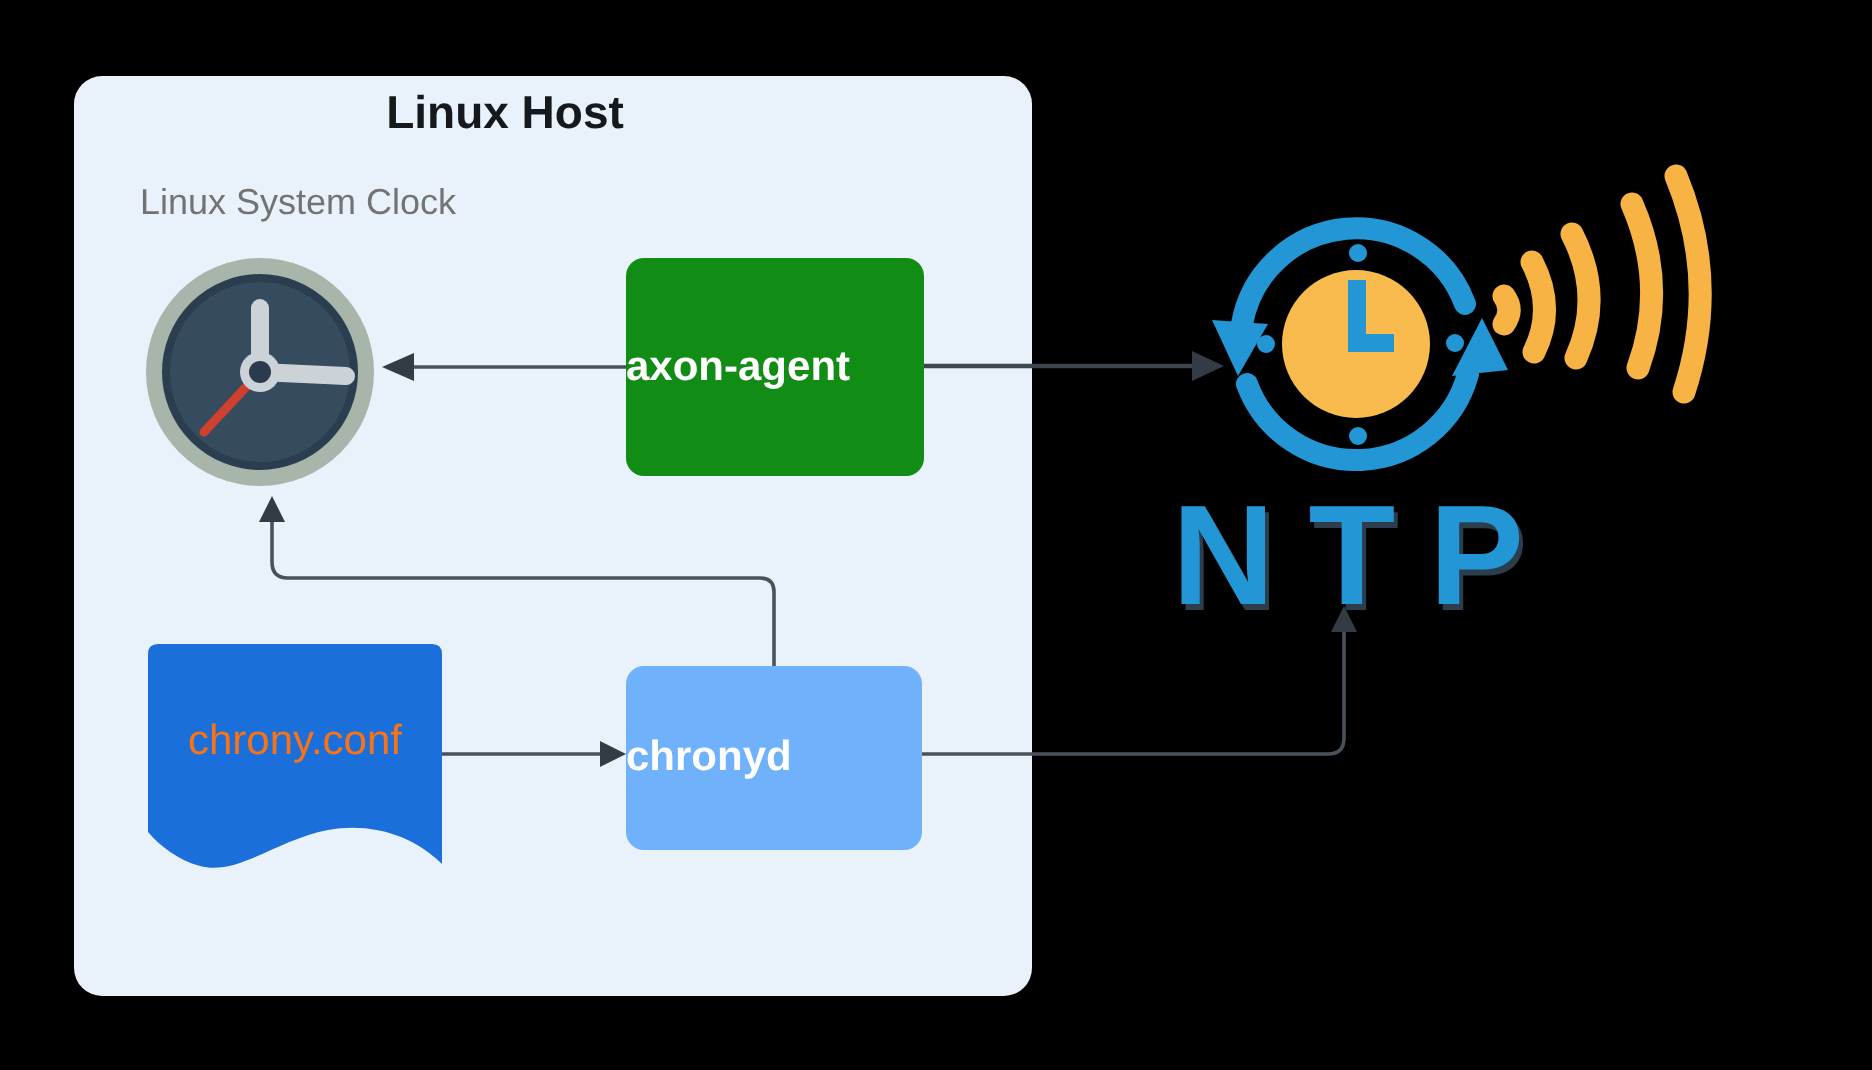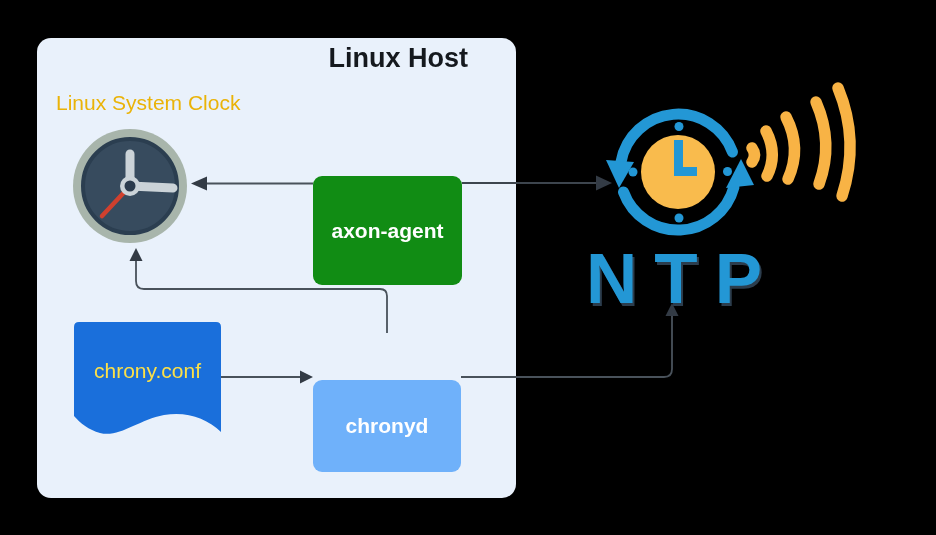--- a/index.html
+++ b/index.html
@@ -6,40 +6,40 @@
   #canvas{
     position:relative;width:936px;height:535px;background:#000;overflow:hidden;
     font-family:"Liberation Sans","DejaVu Sans",sans-serif;
   }
   
   .host-box{
     position:absolute;left:37px;top:38px;width:479px;height:460px;
     background:#e9f1fb;border-radius:14px;z-index:1;
   }
   .host-title{
-    position:absolute;left:37px;top:43px;width:431px;text-align:right;
-    font-size:27px;font-weight:bold;color:#15191e;z-index:2;
+    position:absolute;left:37px;top:43px;width:431px;text-align:center;
+    font-size:23px;font-weight:bold;color:#15191e;z-index:2;
   }
   .clock-label{
-    position:absolute;left:56px;top:91px;font-size:21px;color:#eab308;z-index:2;
+    position:absolute;left:70px;top:91px;font-size:18px;color:#737373;z-index:2;
   }
   
   .node{
-    position:absolute;display:flex;align-items:center;justify-content:center;
-    border-radius:9px;color:#fff;z-index:2;margin-top:47px;
+    position:absolute;display:flex;align-items:center;justify-content:flex-start;
+    border-radius:9px;color:#fff;z-index:2;
   }
   .node-axon{left:313px;top:129px;width:149px;height:109px;background:#118c14;
     font-size:21px;font-weight:bold;}
   .node-chronyd{left:313px;top:333px;width:148px;height:92px;background:#6fb1fa;
     font-size:21px;font-weight:bold;}
   .doc-node{position:absolute;left:74px;top:322px;width:147px;height:118px;z-index:2;}
   .doc-node svg{position:absolute;left:0;top:0;}
   .doc-label{
     position:absolute;left:0;top:37px;width:147px;text-align:center;
-    font-size:21px;color:#fde047;z-index:3;
+    font-size:21px;color:#f97316;z-index:3;
   }
   
   .clock-svg{position:absolute;left:70px;top:126px;z-index:2;}
   .ntp-svg{position:absolute;left:560px;top:60px;z-index:2;}
   .arrows-svg{position:absolute;left:0;top:0;z-index:5;pointer-events:none;}
   
   .ntp-wordmark{
     position:absolute;left:586px;top:243px;z-index:2;
     font-size:71px;font-weight:bold;letter-spacing:17px;line-height:1;
     color:#2397d5;text-shadow:2px 3px 0 #2c3d4d;

